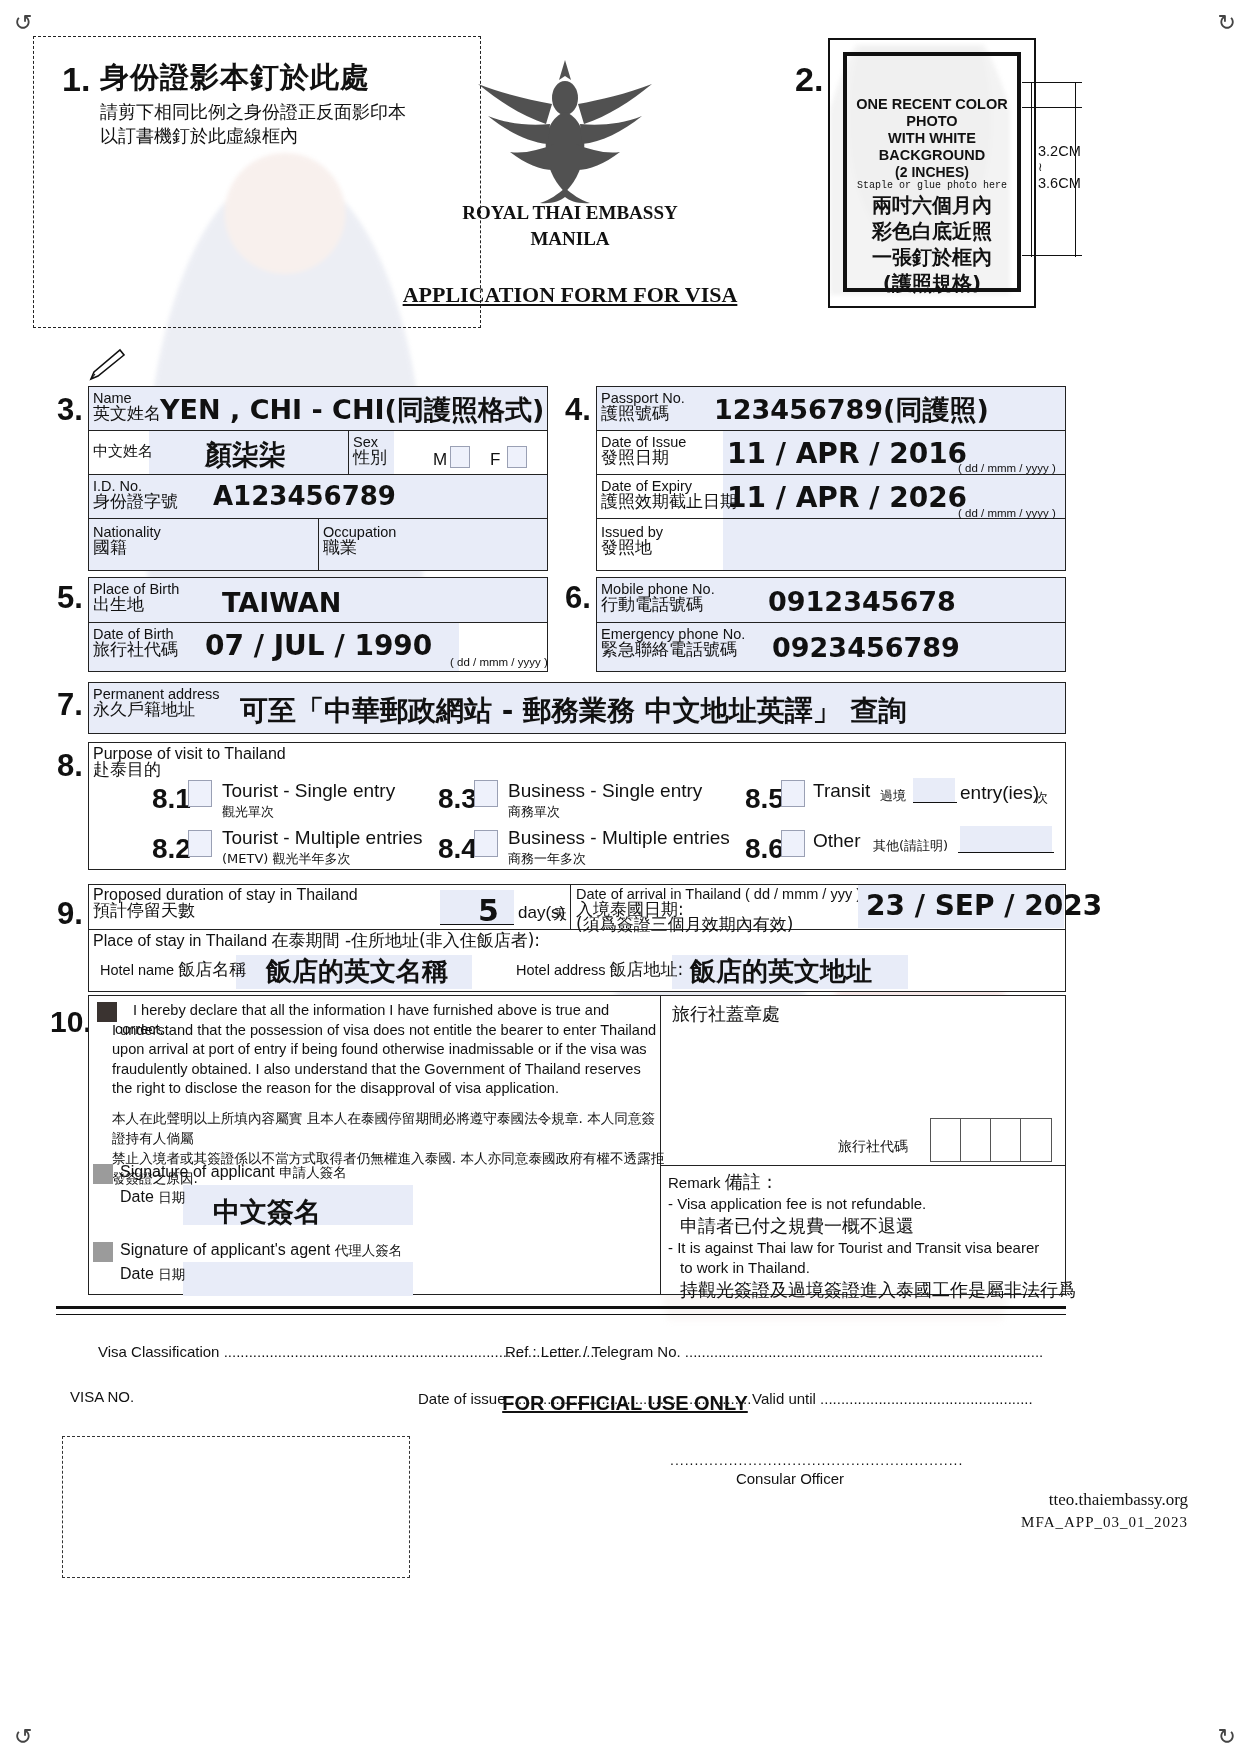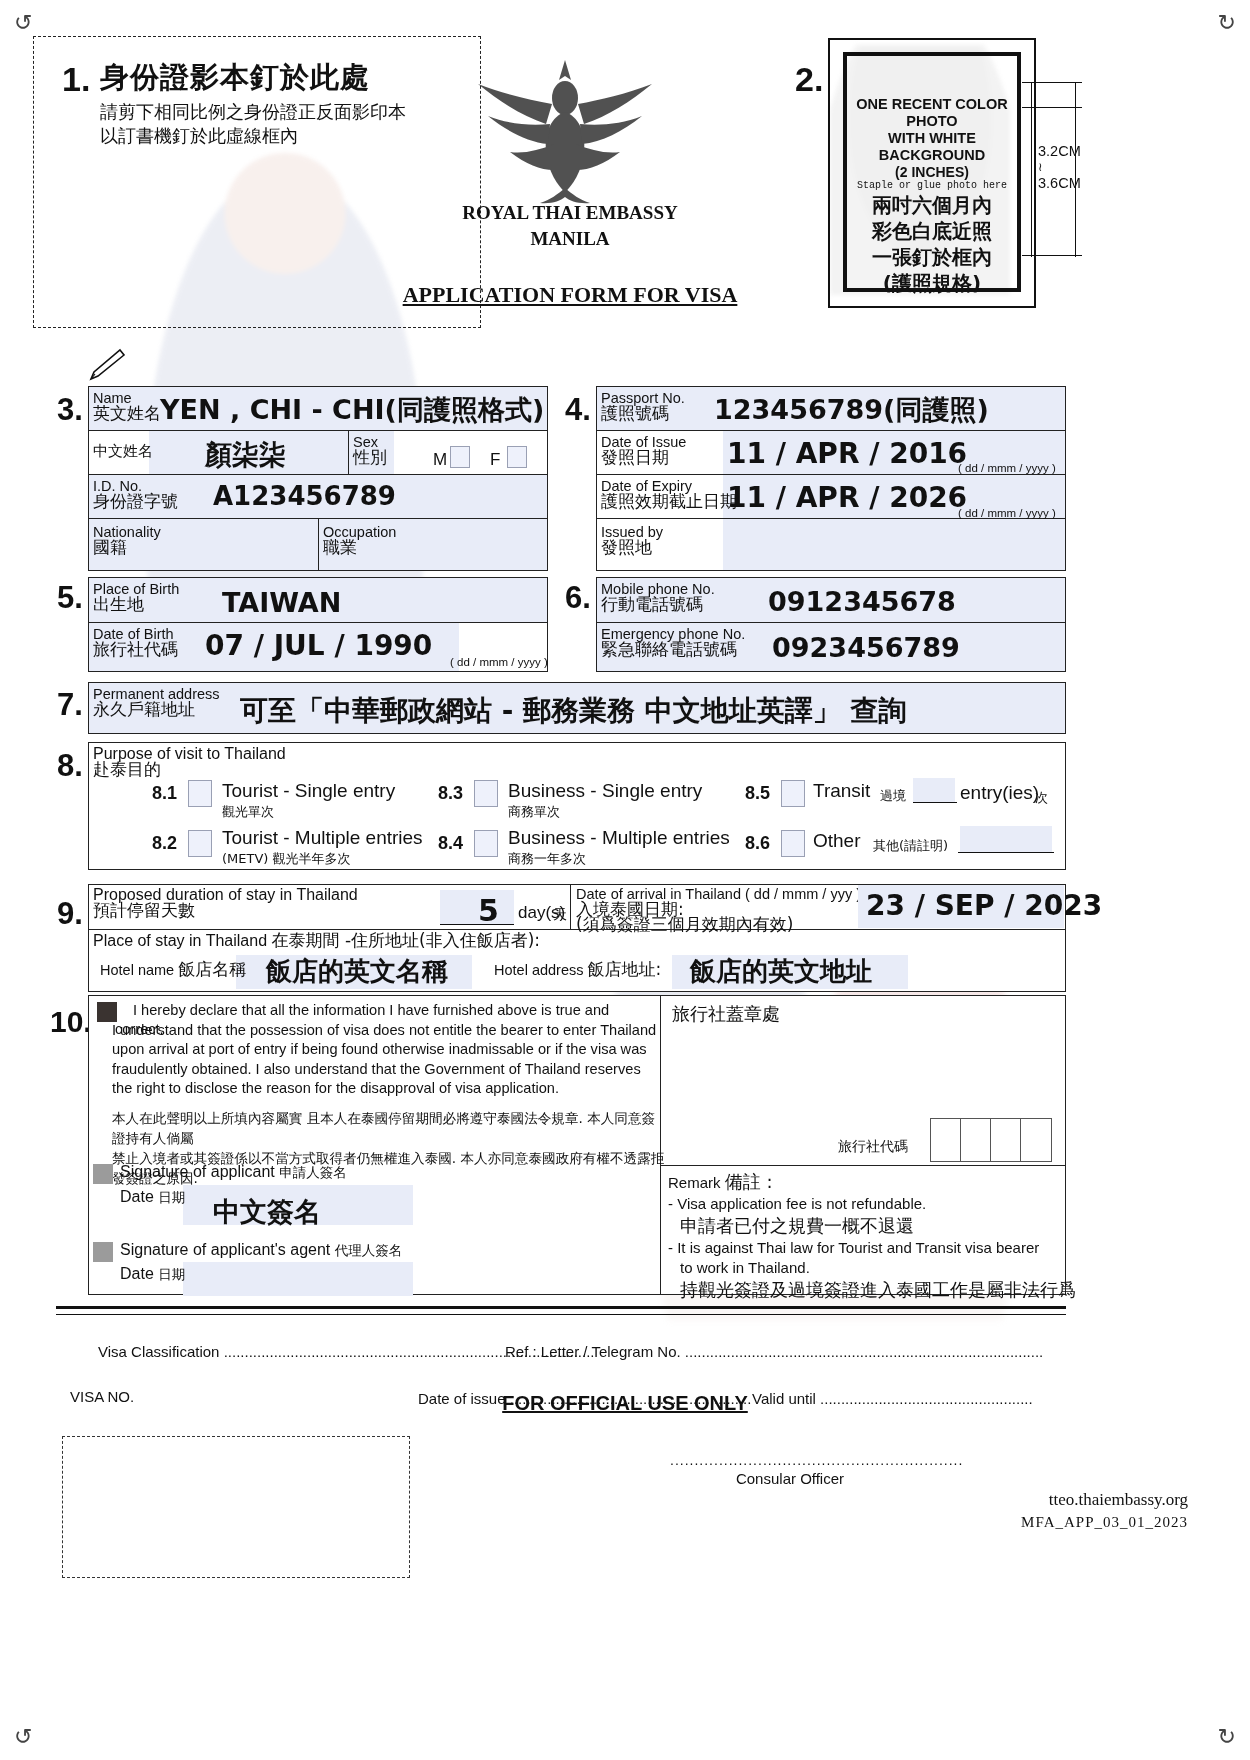--- a/index.html
+++ b/index.html
@@ -87,21 +87,21 @@
   .fill{position:absolute;background:#e8ecf8;}
   .val{position:absolute;font-weight:bold;font-size:26px;font-family:"DejaVu Sans",sans-serif;
        white-space:nowrap;}
   .val-sm{font-size:22px;}
   .hint{position:absolute;font-size:11.5px;}
   .snum{position:absolute;font-size:31px;font-weight:bold;}
   .cbx{position:absolute;border:1.4px solid #9aa0b4;background:#eef1fb;box-sizing:border-box;}
   .hr-div{position:absolute;border-top:1.4px solid #222;}
   .vr-div{position:absolute;border-left:1.4px solid #222;}
 
-  .opt-n{position:absolute;font-size:18px;font-weight:bold;}
+  .opt-n{position:absolute;font-size:28px;font-weight:bold;}
   .opt-en{position:absolute;font-size:19px;}
   .opt-cn{position:absolute;font-size:13px;font-family:"DejaVu Sans",sans-serif;}
 
   .declare{position:absolute;font-size:14.6px;line-height:19.4px;}
   .declare-cn{position:absolute;font-size:13.6px;line-height:20px;
     font-family:"DejaVu Sans",sans-serif;}
   .blk{position:absolute;background:#3a3330;}
   .gry{position:absolute;background:#9b9b9b;}
 
   .remark{position:absolute;font-size:15px;line-height:20px;}
@@ -390,21 +390,21 @@
     <span class="lbl-en" style="font-size:16px;">Place of stay in Thailand</span>
     <span class="lbl-cn">在泰期間 -住所地址(非入住飯店者):</span>
   </div>
   <div class="fill" style="left:236px;top:955px;width:236px;height:34px;"></div>
   <div class="fill" style="left:672px;top:955px;width:236px;height:34px;"></div>
   <div class="cell-lab" style="left:100px;top:962px;font-size:14.5px;">
     <span>Hotel name</span>
     <span class="lbl-cn" style="display:inline;">飯店名稱</span>
   </div>
   <div class="val" style="left:266px;top:954px;font-size:26px;">飯店的英文名稱</div>
-  <div class="cell-lab" style="left:494px;top:962px;font-size:14.5px;">
+  <div class="cell-lab" style="left:516px;top:962px;font-size:14.5px;">
     <span>Hotel address</span>
     <span class="lbl-cn" style="display:inline;">飯店地址:</span>
   </div>
   <div class="val" style="left:690px;top:954px;font-size:26px;">飯店的英文地址</div>
 
   <div class="snum" style="left:50px;top:1005px;font-size:30px;">10.</div>
   <div class="bx" style="left:88px;top:995px;width:978px;height:300px;"></div>
   <div class="vr-div" style="left:660px;top:995px;height:300px;"></div>
   <div class="hr-div" style="left:660px;top:1165px;width:406px;"></div>
 

